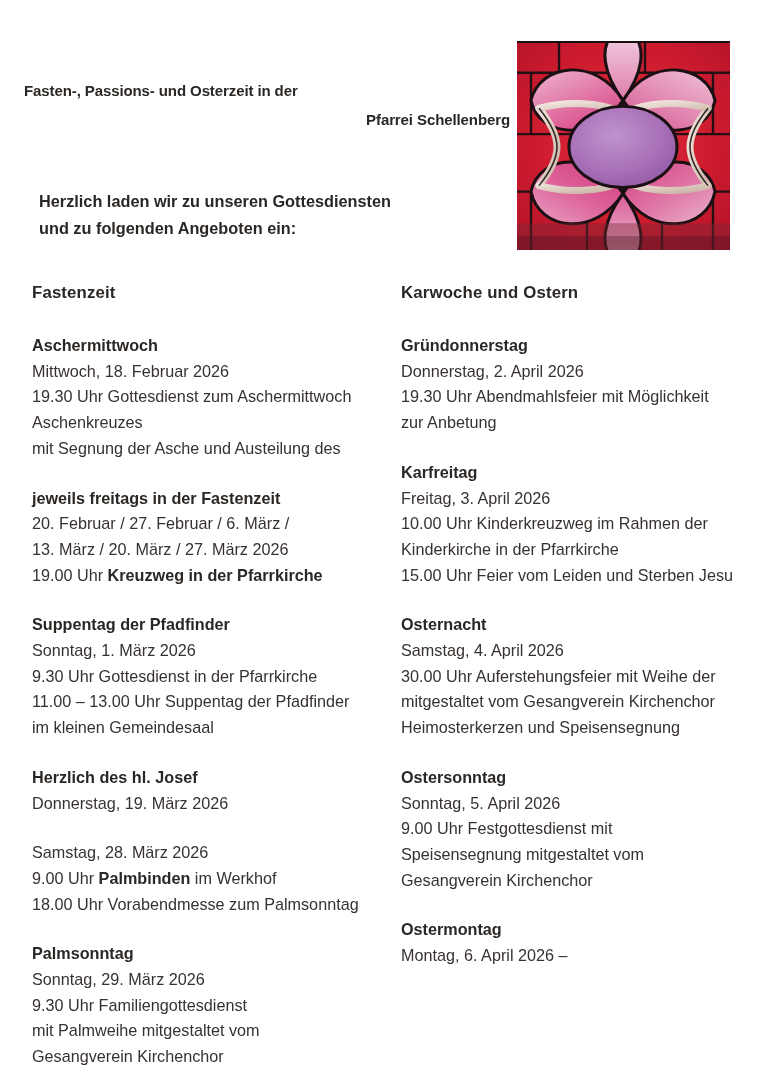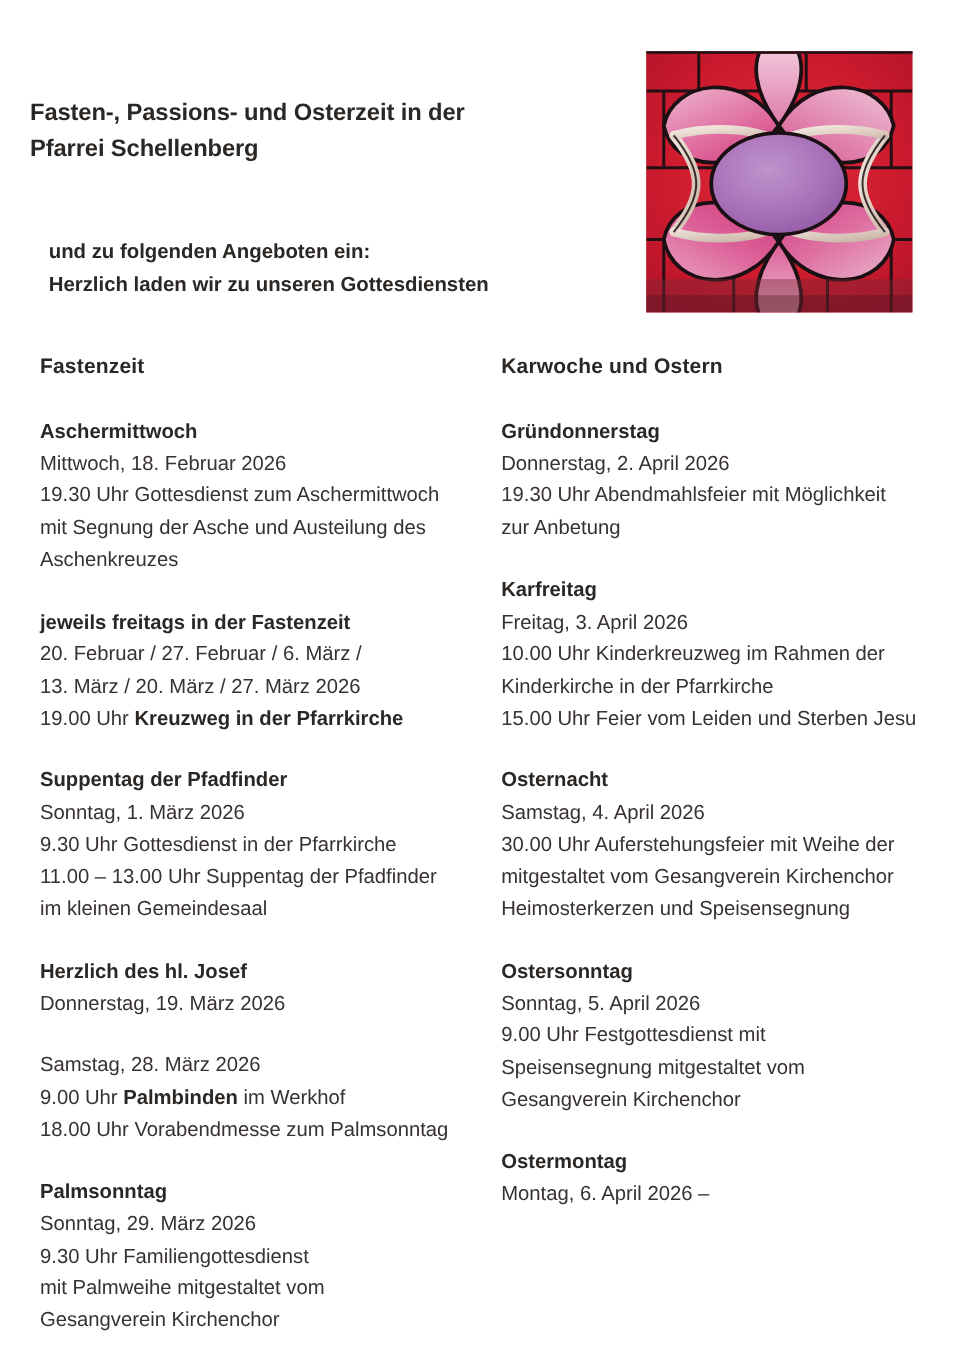--- a/index.html
+++ b/index.html
@@ -33,29 +33,29 @@
     width: 763px;
     height: 262px;
   }
 
   .headline {
     position: absolute;
     left: 24px;
     top: 76px;
     width: 486px;
     margin: 0;
-    font-size: 19px;
+    font-size: 15px;
     line-height: 29px;
     font-weight: bold;
     letter-spacing: -0.1px;
     color: #2b2724;
     text-align: center;
   }
   .headline .l1 { display: block; text-align: left; }
-  .headline .l2 { display: block; text-align: left; }
+  .headline .l2 { display: block; text-align: right; }
 
   .intro {
     position: absolute;
     left: 39px;
     top: 188px;
     width: 470px;
     margin: 0;
     font-size: 16.3px;
     line-height: 27px;
     font-weight: bold;
@@ -127,22 +127,22 @@
 <div class="page">
 
   <div class="header">
 
     <h1 class="headline">
       <span class="l1">Fasten-, Passions- und Osterzeit in der</span>
       <span class="l2">Pfarrei Schellenberg</span>
     </h1>
 
     <p class="intro">
+      <span>Herzlich laden wir zu unseren Gottesdiensten</span>
       <span>und zu folgenden Angeboten ein:</span>
-      <span>Herzlich laden wir zu unseren Gottesdiensten</span>
     </p>
 
     <div class="artwork">
       <svg viewBox="0 0 213 209" preserveAspectRatio="none">
         <defs>
           <radialGradient id="gBg" cx="50%" cy="45%" r="72%">
             <stop offset="0%" stop-color="#e02a3c"></stop>
             <stop offset="60%" stop-color="#cd1b2e"></stop>
             <stop offset="100%" stop-color="#b3132a"></stop>
           </radialGradient>
@@ -236,22 +236,22 @@
   </div>
 
   <div class="columns">
     <div class="col col-left">
       <h2 class="col-title">Fastenzeit</h2>
       <div>
           <div class="block">
             <h3>Aschermittwoch</h3>
             <p>Mittwoch, 18. Februar 2026</p>
             <p>19.30 Uhr Gottesdienst zum Aschermittwoch</p>
+            <p>Aschenkreuzes</p>
             <p>mit Segnung der Asche und Austeilung des</p>
-            <p>Aschenkreuzes</p>
           </div>
           <div class="block">
             <h3>jeweils freitags in der Fastenzeit</h3>
             <p>20. Februar / 27. Februar / 6. März /</p>
             <p>13. März / 20. März / 27. März 2026</p>
             <p>19.00 Uhr <span class="b">Kreuzweg in der Pfarrkirche</span></p>
           </div>
           <div class="block">
             <h3>Suppentag der Pfadfinder</h3>
             <p>Sonntag, 1. März 2026</p>

